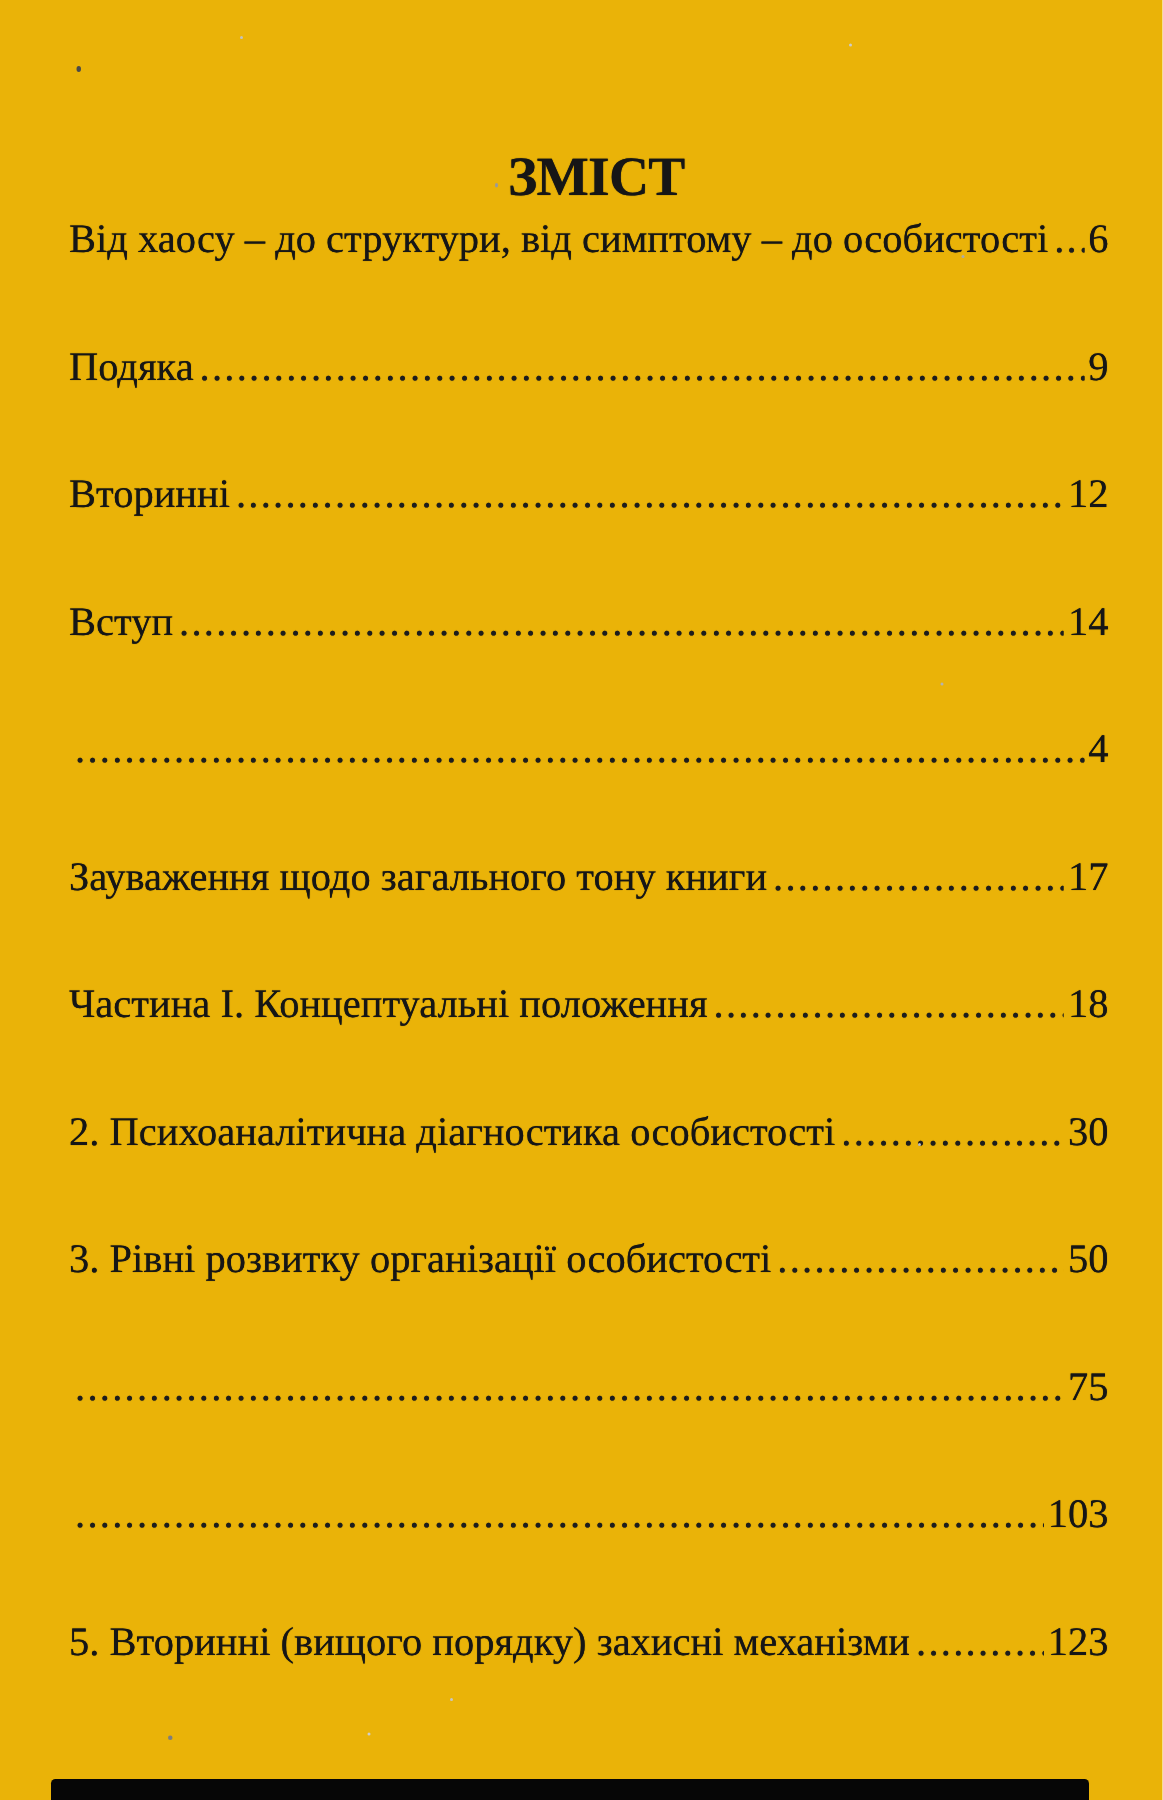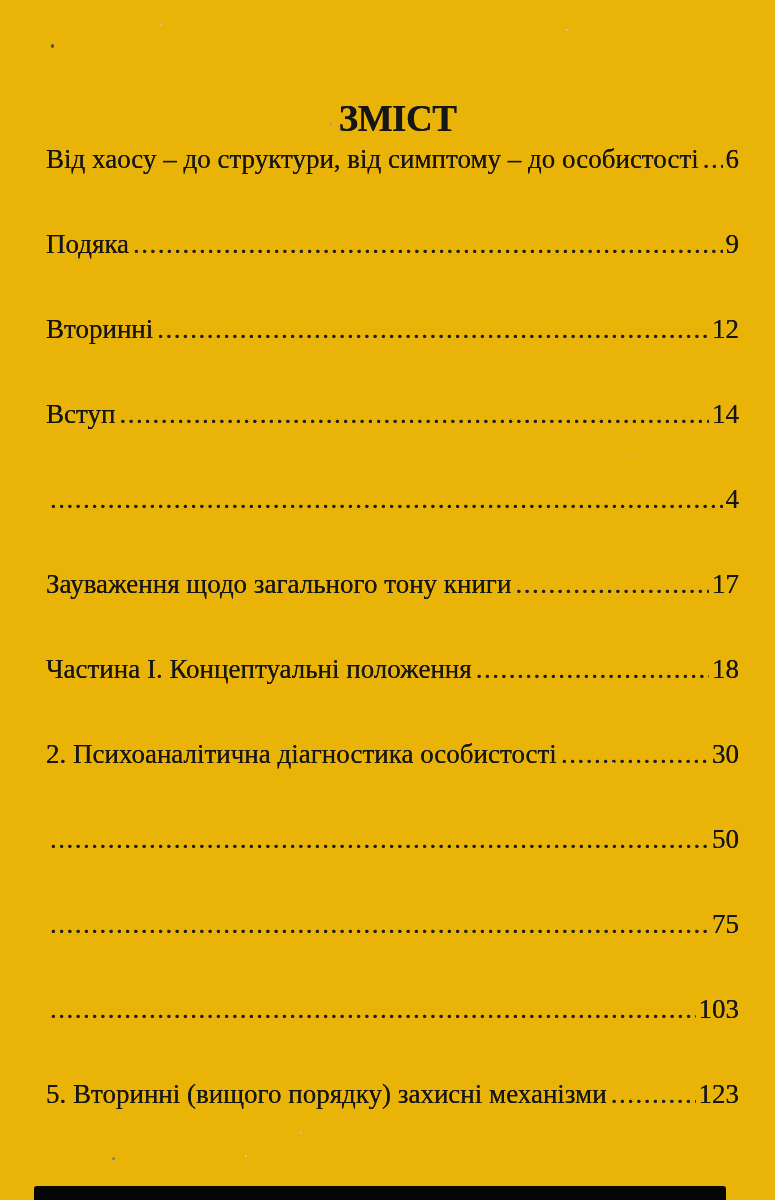--- a/index.html
+++ b/index.html
@@ -134,20 +134,21 @@
     <span class="toc-page">18</span>
   </div>
 
   <div class="toc-row">
     <span class="toc-label">2. Психоаналітична діагностика особистості</span>
     <span class="dot-leader"></span>
     <span class="toc-page">30</span>
   </div>
 
   <div class="toc-row">
+    <span class="toc-label">3. Рівні розвитку організації особистості</span>
     <span class="dot-leader"></span>
     <span class="toc-page">50</span>
   </div>
 
   <div class="toc-row">
     <span class="dot-leader"></span>
     <span class="toc-page">75</span>
   </div>
 
   <div class="toc-row">

